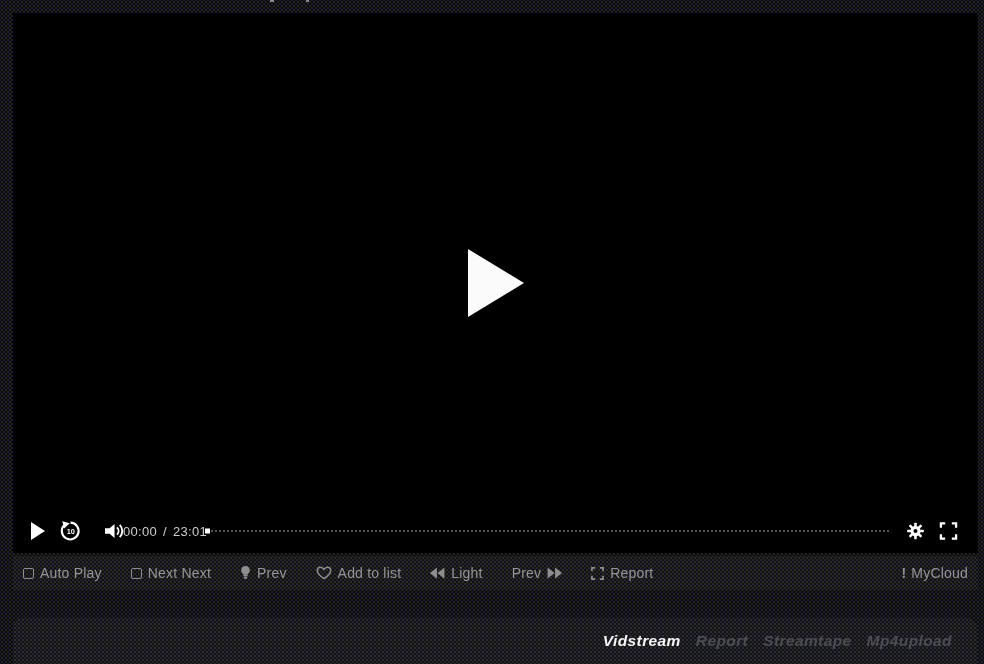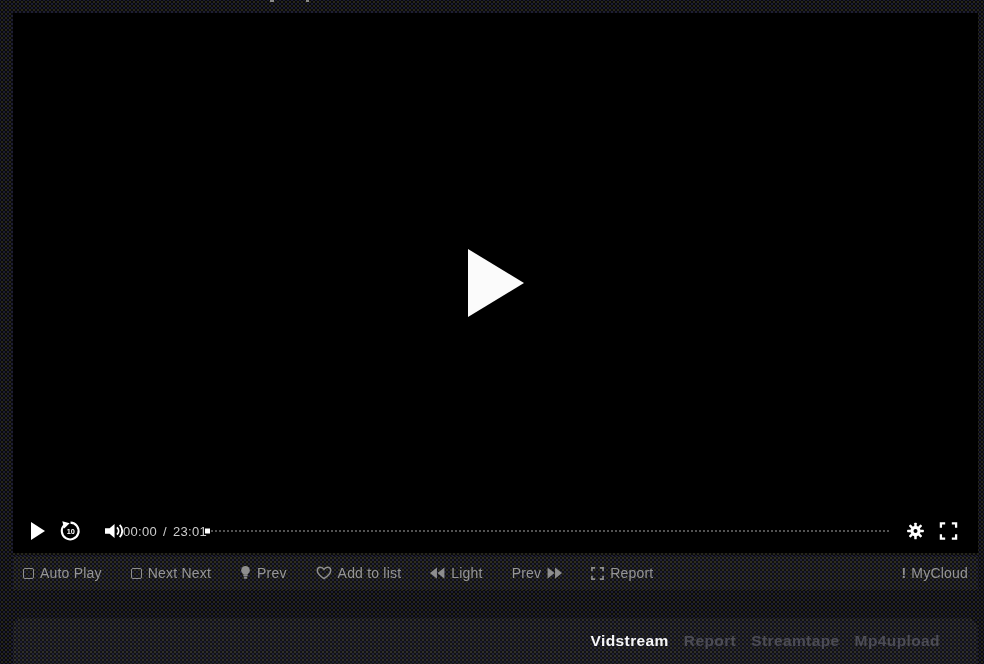--- a/index.html
+++ b/index.html
@@ -70,27 +70,28 @@
     display:inline-block;
   }
   .tb-right { margin-left:auto; display:flex; align-items:center; cursor:pointer; }
   .excl { font-weight:bold; font-size:14px; margin-right:5px; color:#8e8e8e; }
 
   
   #panel {
     position:absolute; left:13px; top:618px; width:965px; height:46px;
     border-radius:10px 10px 0 0;
     display:flex; align-items:center; justify-content:flex-end;
-    padding-right:38px; gap:15px;
+    padding-right:26px; gap:15px;
     background-color:#121214;
     background-image:
       radial-gradient(circle, #30302a 0.9px, transparent 1px),
       radial-gradient(circle, #232338 0.9px, transparent 1px);
     background-size:4px 4px, 4px 4px;
     background-position:0 0, 2px 2px;
+    font-style:italic;
   }
   .server-tab {
     font-size:15.5px; font-weight:bold; letter-spacing:0.4px;
     color:#4c4c55; cursor:pointer;
   }
   .server-tab.active { color:#f5f5f7; }
 
   svg { display:block; }
 </style>
 </head>

